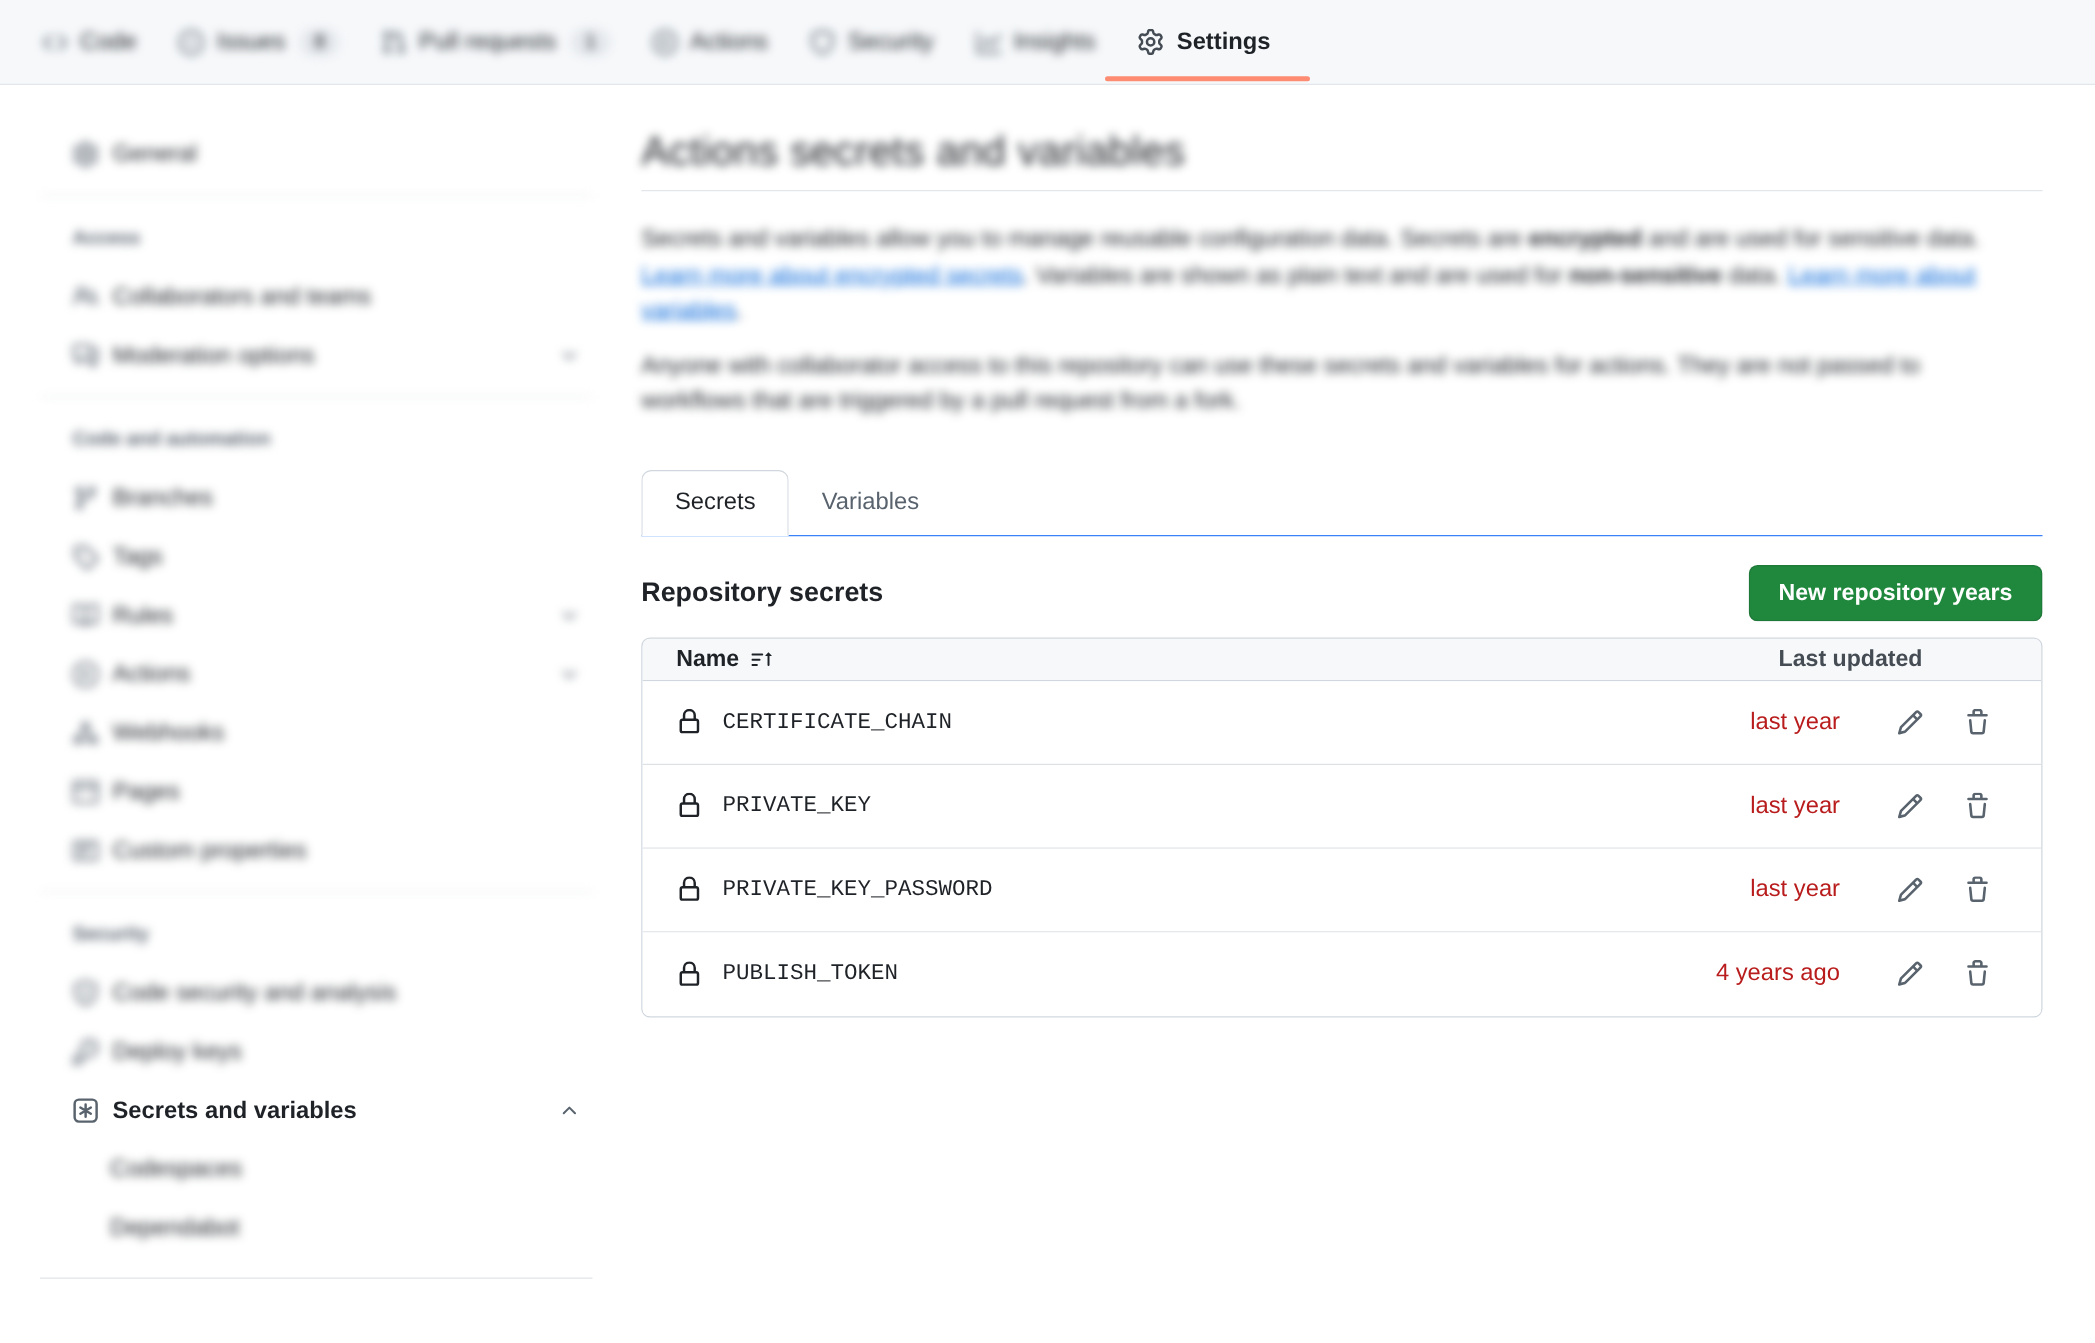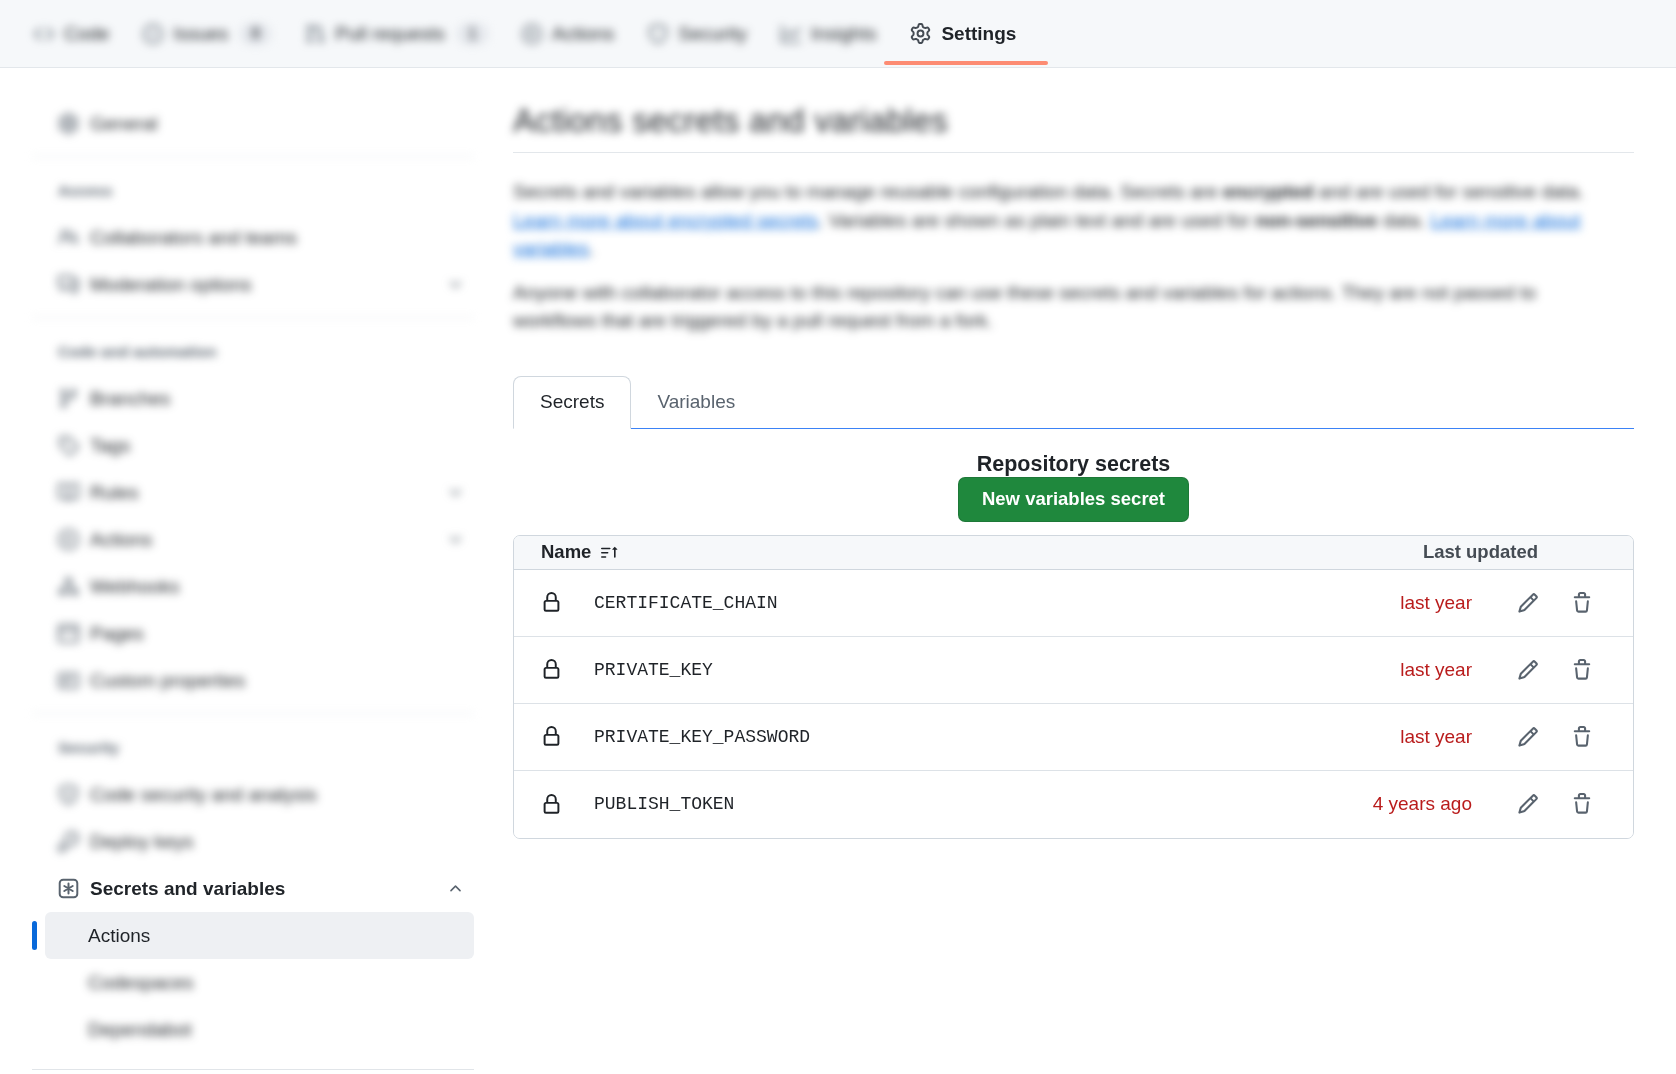--- a/index.html
+++ b/index.html
@@ -49,37 +49,37 @@
   .desc b { font-weight:700; }
   .desc a { color:#0969da; text-decoration:underline; cursor:pointer; }
   .desc.p2 { margin-top:15px; }
 
   .tabs { margin-top:40px; display:flex; border-bottom:1px solid #3b82f6; height:53px; }
   .tab { font-size:19px; padding:0 26px; display:flex; align-items:center; cursor:pointer; }
   .tab.active { background:#fff; border:1px solid #d0d7de; border-bottom:1px solid #fff;
     border-radius:8px 8px 0 0; margin-bottom:-1px; color:#1f2328; }
   .tab.inactive { color:#59636e; }
 
-  .sec-row { margin-top:23px; display:flex; align-items:center; justify-content:space-between;flex-direction:column; }
+  .sec-row { margin-top:23px; display:flex; align-items:center; justify-content:space-between; }
   .sec-title { font-size:21.5px; font-weight:700; }
   .btn-green { background:#1f883d; color:#fff; font-size:18.5px; font-weight:700;
     font-family:"Liberation Sans", sans-serif;
     height:45px; padding:0 23px; border:1px solid rgba(27,31,36,.15);
     border-radius:7px; display:flex; align-items:center; cursor:pointer; }
 
   .table { margin-top:13px; border:1px solid #d0d7de; border-radius:7px; overflow:hidden; }
   .thead { background:#f6f8fa; height:34px; display:flex; align-items:center;
     padding:0 27px; border-bottom:1px solid #d0d7de; font-size:18.5px; font-weight:700; }
   .name-sort { display:flex; align-items:center; gap:10px; cursor:pointer; }
   .thead .last { margin-left:auto; margin-right:68px; color:#454c54; }
   .trow { height:67px; display:flex; align-items:center; padding:0 40px 0 27px;
     border-bottom:1px solid #dde2e7; background:#fff; }
   .trow:last-child { border-bottom:none; }
   .lockw { color:#1f2328; flex:none; }
-  .sname { margin-left:32px; font-family:"Liberation Mono","DejaVu Sans Mono",monospace;
+  .sname { margin-left:16px; font-family:"Liberation Mono","DejaVu Sans Mono",monospace;
     font-size:18px; color:#1f2328; }
   .time { margin-left:auto; font-size:19px; color:#b91c1c;text-align:right; }
   .rbtn { display:flex; align-items:center; color:#59636e; cursor:pointer; }
   .rbtn.edit { margin-left:45px; }
   .rbtn.del { margin-left:32px; }
 </style>
 </head>
 <body>
 
 <svg width="0" height="0" style="position:absolute" aria-hidden="true">
@@ -308,24 +308,20 @@
   </div>
   <div class="sb-item bold">
     <svg class="ic sic" width="21" height="21">
         <use href="#i-asterisk"></use>
       </svg>
     <span>Secrets and variables</span>
     <svg class="ic chev" width="17" height="17">
         <use href="#i-chevup"></use>
       </svg>
   </div>
-  <div class="sb-item sub selected">
-    <span class="sel-bar"></span>
-    <span>Actions</span>
-  </div>
   <div class="sb-item sub fz">
     <span>Codespaces</span>
   </div>
   <div class="sb-item sub fz">
     <span>Dependabot</span>
   </div>
 
   <div class="sb-div last"></div>
 </aside>
 
@@ -338,21 +334,21 @@
 
   <p class="desc p2 fz">Anyone with collaborator access to this repository can use these secrets and variables for actions. They are not passed to workflows that are triggered by a pull request from a fork.</p>
 
   <div class="tabs">
     <div class="tab active">Secrets</div>
     <div class="tab inactive">Variables</div>
   </div>
 
   <div class="sec-row">
     <h2 class="sec-title">Repository secrets</h2>
-    <button class="btn-green">New variables secret</button>
+    <button class="btn-green">New repository years</button>
   </div>
 
   <div class="table">
     <div class="thead">
       <span class="name-sort">
         <span>Name</span>
         <svg class="ic" width="17" height="17">
             <use href="#i-sort"></use>
           </svg>
       </span>

